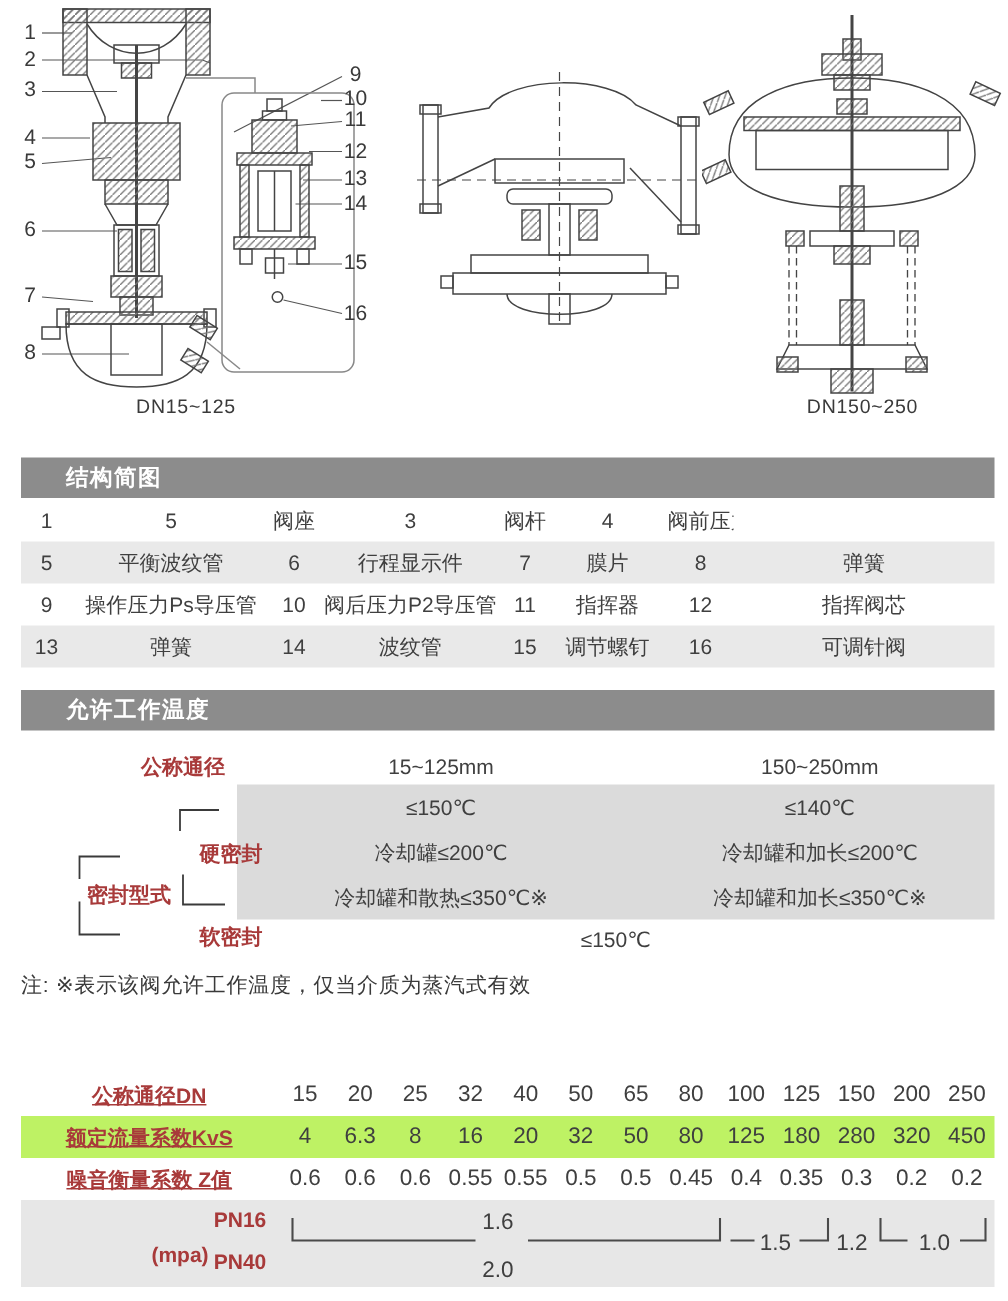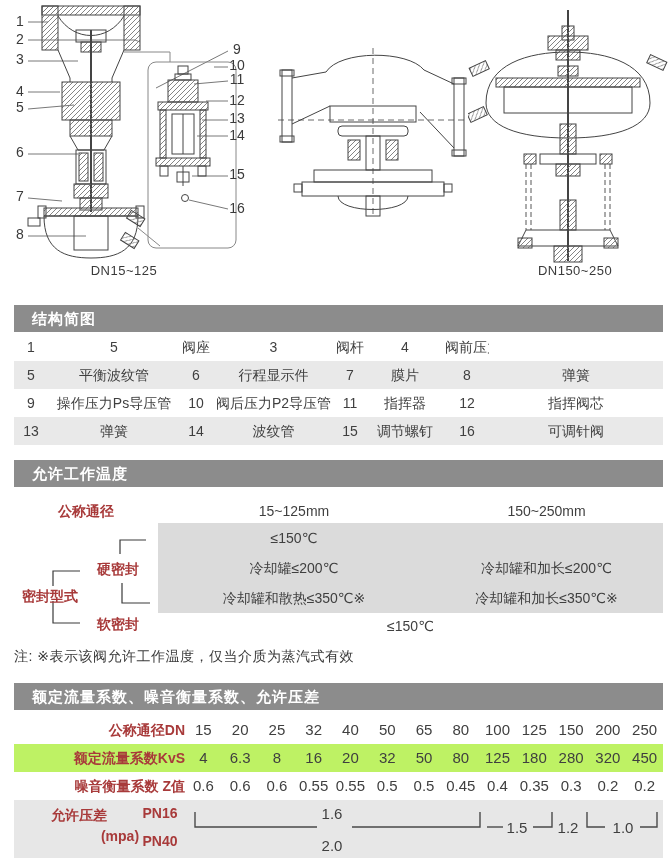--- a/index.html
+++ b/index.html
@@ -2,41 +2,41 @@
 <html><head>
 <meta charset="utf-8">
 <style>
   html,body{margin:0;padding:0;background:#fff;}
   .page{position:relative;width:672px;height:867px;background:#fff;overflow:hidden;
         font-family:"Liberation Sans","DejaVu Sans",sans-serif;color:#3c3c3c;}
   svg{position:absolute;}
   .callout{position:absolute;width:18px;text-align:center;font-size:14px;color:#3a3a3a;}
   .caption{position:absolute;font-size:13px;color:#3a3a3a;text-align:center;letter-spacing:.5px;}
   .bar{position:absolute;left:14px;width:649px;height:27px;background:#8c8c8c;color:#fff;
-       font-size:15px;font-weight:bold;line-height:27px;padding-left:18px;box-sizing:border-box;letter-spacing:1px;}
+       font-size:15px;font-weight:bold;line-height:27px;padding-left:30px;box-sizing:border-box;letter-spacing:1px;}
   
   #parts-body{position:absolute;left:14px;top:333px;width:649px;}
   .prow{display:grid;grid-template-columns:34px 132px 32px 123px 30px 80px 44px 174px;height:28px;line-height:28px;}
   .prow.alt{background:#e9e9e9;}
   .pcell{text-align:center;font-size:14px;color:#3f3f3f;white-space:nowrap;overflow:hidden;}
   
-  .red{color:#a83a3a;font-weight:bold;}
+  .red{color:#a83a3a;font-weight:bold;margin-left:36px;}
   .tmp-label{position:absolute;font-size:14px;text-align:center;}
   .tmp-colhead{position:absolute;top:503px;font-size:14px;text-align:center;color:#3f3f3f;}
   #tmp-block{position:absolute;left:158px;top:523px;width:505px;height:90px;background:#dbdbdb;}
   .trow{display:grid;grid-template-columns:272px 233px;height:30px;line-height:30px;}
   .tcell{text-align:center;font-size:14px;color:#3f3f3f;white-space:nowrap;}
   #tmp-soft-val{position:absolute;left:158px;top:613px;width:505px;height:27px;line-height:27px;
                 text-align:center;font-size:14px;color:#3f3f3f;}
   #note{position:absolute;left:14px;top:648px;font-size:14px;color:#3a3a3a;letter-spacing:.5px;}
   
   #flow-rows{position:absolute;left:14px;top:716px;width:649px;}
   .frow{display:grid;grid-template-columns:171px repeat(13,1fr);height:28px;line-height:28px;}
   .frow.alt{background:#bef264;}
-  .flabel{text-align:right;font-size:14px;color:#a83a3a;font-weight:bold;white-space:nowrap;}
+  .flabel{text-align:center;font-size:14px;color:#a83a3a;font-weight:bold;white-space:nowrap;text-decoration:underline;}
   .fcell{text-align:center;font-size:15px;color:#3f3f3f;white-space:nowrap;}
   #dp-block{position:absolute;left:14px;top:800px;width:649px;height:58px;background:#e7e7e7;}
   .dp-label{position:absolute;font-size:14px;text-align:center;color:#a83a3a;font-weight:bold;white-space:nowrap;}
   .lines{stroke:#4a4a4a;stroke-width:1.4;fill:none;}
   .svgnum{font-size:15px;fill:#3f3f3f;text-anchor:middle;font-family:"Liberation Sans","DejaVu Sans",sans-serif;}
 </style>
 </head>
 <body>
 
 <div class="page">
@@ -242,20 +242,21 @@
 
   <div class="bar" style="top:460px;">允许工作温度</div>
 
   <div class="tmp-label red" style="left:14px;top:503px;width:144px;">公称通径</div>
   <div class="tmp-colhead" style="left:158px;width:272px;">15~125mm</div>
   <div class="tmp-colhead" style="left:430px;width:233px;">150~250mm</div>
 
   <div id="tmp-block">
     <div class="trow">
       <span class="tcell">≤150℃</span>
+      <span class="tcell">≤140℃</span>
     </div>
     <div class="trow">
       <span class="tcell">冷却罐≤200℃</span>
       <span class="tcell">冷却罐和加长≤200℃</span>
     </div>
     <div class="trow">
       <span class="tcell">冷却罐和散热≤350℃※</span>
       <span class="tcell">冷却罐和加长≤350℃※</span>
     </div>
   </div>
@@ -268,21 +269,20 @@
       <path d="M13 73 V95 H40"></path>
     </g>
   </svg>
   <div class="tmp-label red" style="left:88px;top:561px;width:60px;">硬密封</div>
   <div class="tmp-label red" style="left:14px;top:588px;width:72px;text-align:center;">密封型式</div>
   <div class="tmp-label red" style="left:88px;top:616px;width:60px;">软密封</div>
   <div id="tmp-soft-val">≤150℃</div>
 
   <div id="note">注: ※表示该阀允许工作温度，仅当介质为蒸汽式有效</div>
 
-  <div class="bar" style="top:683px;">额定流量系数、噪音衡量系数、允许压差</div>
   <div id="flow-rows">
       <div class="frow">
         <span class="flabel">公称通径DN</span>
         <span class="fcell">15</span>
         <span class="fcell">20</span>
         <span class="fcell">25</span>
         <span class="fcell">32</span>
         <span class="fcell">40</span>
         <span class="fcell">50</span>
         <span class="fcell">65</span>
@@ -321,21 +321,20 @@
         <span class="fcell">0.45</span>
         <span class="fcell">0.4</span>
         <span class="fcell">0.35</span>
         <span class="fcell">0.3</span>
         <span class="fcell">0.2</span>
         <span class="fcell">0.2</span>
       </div>
     </div>
 
   <div id="dp-block">
-    <div class="dp-label" style="left:0;top:7px;width:130px;">允许压差</div>
     <div class="dp-label" style="left:0;top:28px;width:130px;padding-left:41px;">(mpa)</div>
     <div class="dp-label" style="left:116px;top:5px;width:60px;">PN16</div>
     <div class="dp-label" style="left:116px;top:33px;width:60px;">PN40</div>
     <svg style="left:171px;top:0;" width="478" height="58" viewBox="0 0 478 58">
       <g class="lines">
         <path d="M10 12 V27 H132"></path>
         <path d="M167 27 H295 V12"></path>
         <path d="M302 27 H318"></path>
         <path d="M348 27 H367 V12"></path>
         <path d="M402 12 V27 H420"></path>

